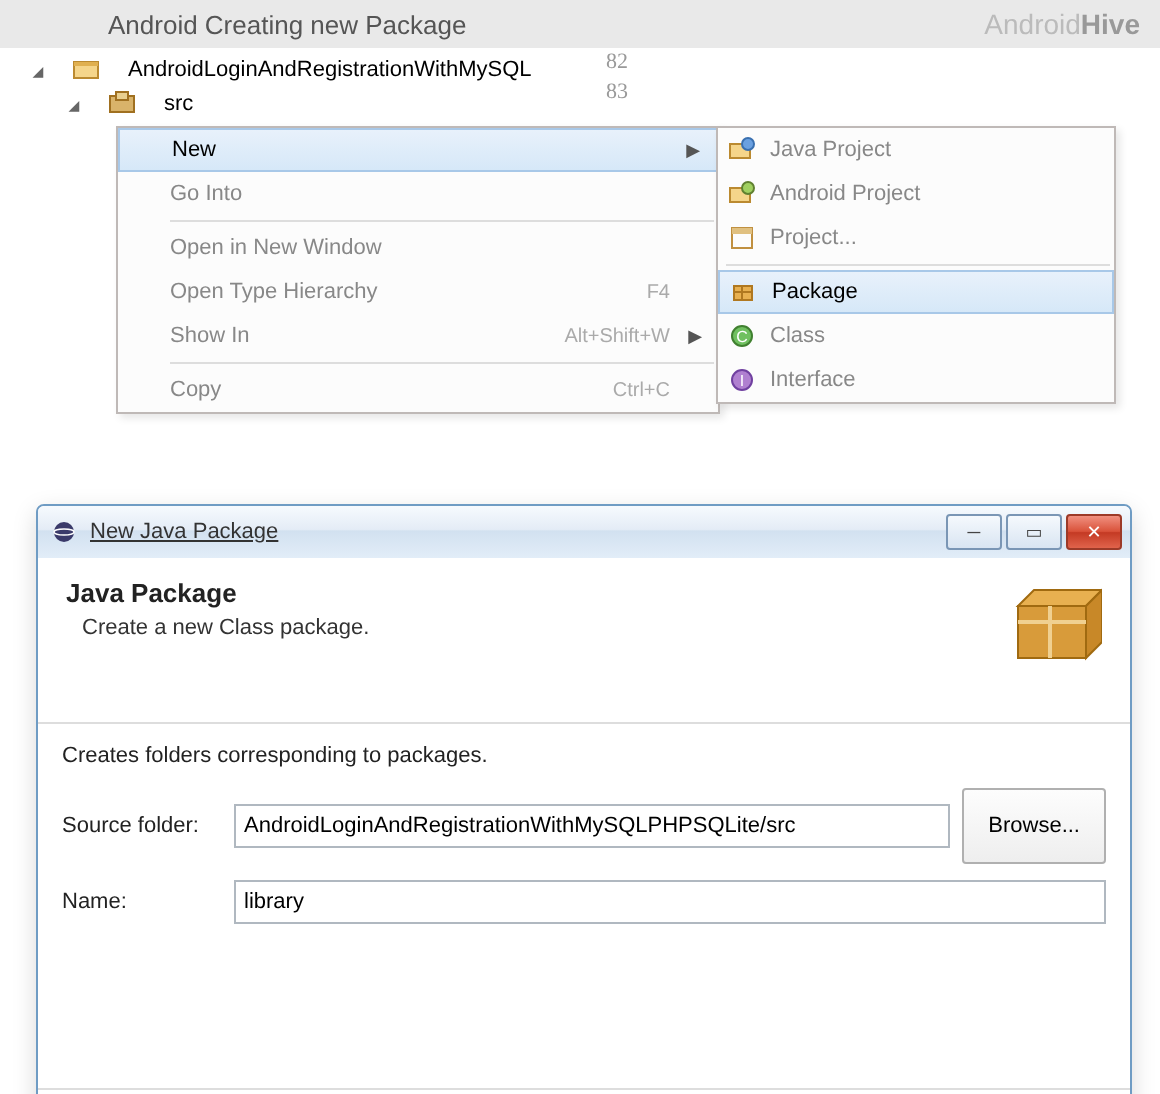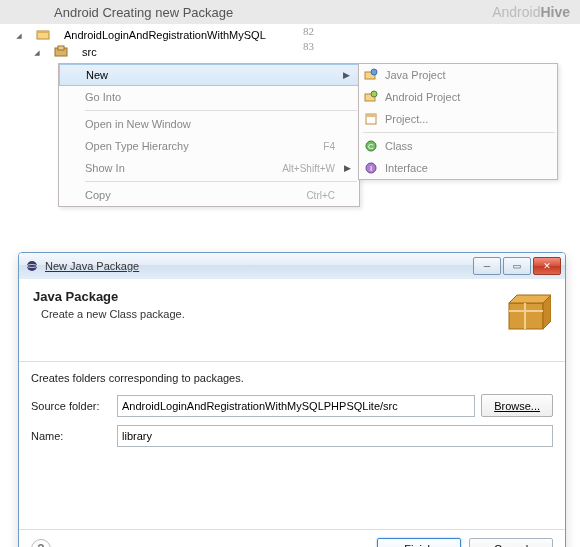--- a/index.html
+++ b/index.html
@@ -45,21 +45,21 @@
   .dlg-header { background: #fff; padding: 10px 14px 24px; display: flex; justify-content: space-between; border-bottom: 1px solid #ddd; }
   .dlg-header h2 { font-size: 13px; font-weight: 600; color: #222; margin-bottom: 4px; }
   .dlg-header p { font-size: 11px; color: #333; padding-left: 8px; }
   .pkg-art { width: 48px; height: 48px; }
   
   .dlg-body { padding: 10px 12px 14px; }
   .dlg-body .desc { margin-bottom: 10px; color: #222; }
   .field-row { display: flex; align-items: center; gap: 6px; margin-bottom: 8px; }
   .field-row label { width: 80px; color: #222; }
   .field-row input { flex: 1; border: 1px solid #b0b8c0; padding: 3px 4px; font-size: 11px; height: 22px; background: #fff; }
-  .browse-btn { height: 23px; padding: 0 12px; border: 1px solid #b0b0b0; border-radius: 2px; background: linear-gradient(#fdfdfd,#eee); font-size: 11px; cursor: pointer; text-decoration: underline; }
+  .browse-btn { height: 38px; padding: 0 12px; border: 1px solid #b0b0b0; border-radius: 2px; background: linear-gradient(#fdfdfd,#eee); font-size: 11px; cursor: pointer; }
   .dlg-body .spacer { height: 60px; }
   
   .dlg-footer { border-top: 1px solid #ddd; padding: 8px 12px 10px; display: flex; align-items: center; }
   .help-icon { width: 20px; height: 20px; border: 1px solid #bbb; border-radius: 50%; display: flex; align-items: center; justify-content: center; color: #777; font-weight: bold; font-size: 12px; }
   .dlg-footer .fill { flex: 1; }
   .dlg-btn { height: 22px; width: 84px; border: 1px solid #a8b4c0; border-radius: 2px; background: linear-gradient(#fdfdfd,#eee); font-size: 11px; margin-left: 8px; cursor: pointer; }
   .dlg-btn.primary { border-color: #3c86d0; box-shadow: 0 0 2px #7fb3e6; background: linear-gradient(#fdfeff,#eaf3fc); color: #000; }
 </style>
 </head>
 <body>
@@ -146,20 +146,30 @@
     <div class="sub-row">
       <span class="sicon">
           <svg width="14" height="14">
             <rect x="2" y="2" width="10" height="10" fill="none" stroke="#c09040"></rect>
             <rect x="2" y="2" width="10" height="3" fill="#e0c080"></rect>
           </svg>
         </span>
       <span>Project...</span>
     </div>
     <div class="ctx-sep" style="margin-left:4px"></div>
+    <div class="sub-row hi">
+      <span class="sicon">
+          <svg width="14" height="14">
+            <rect x="2" y="4" width="9" height="7" fill="#e8b050" stroke="#b07820"></rect>
+            <line x1="6" y1="4" x2="6" y2="11" stroke="#b07820"></line>
+            <line x1="2" y1="7" x2="11" y2="7" stroke="#b07820"></line>
+          </svg>
+        </span>
+      <span>Package</span>
+    </div>
     <div class="sub-row">
       <span class="sicon">
           <svg width="14" height="14">
             <circle cx="7" cy="7" r="5" fill="#70c060" stroke="#408030"></circle>
             <text x="7" y="10" text-anchor="middle" font-size="8" fill="#fff">C</text>
           </svg>
         </span>
       <span>Class</span>
     </div>
     <div class="sub-row">

